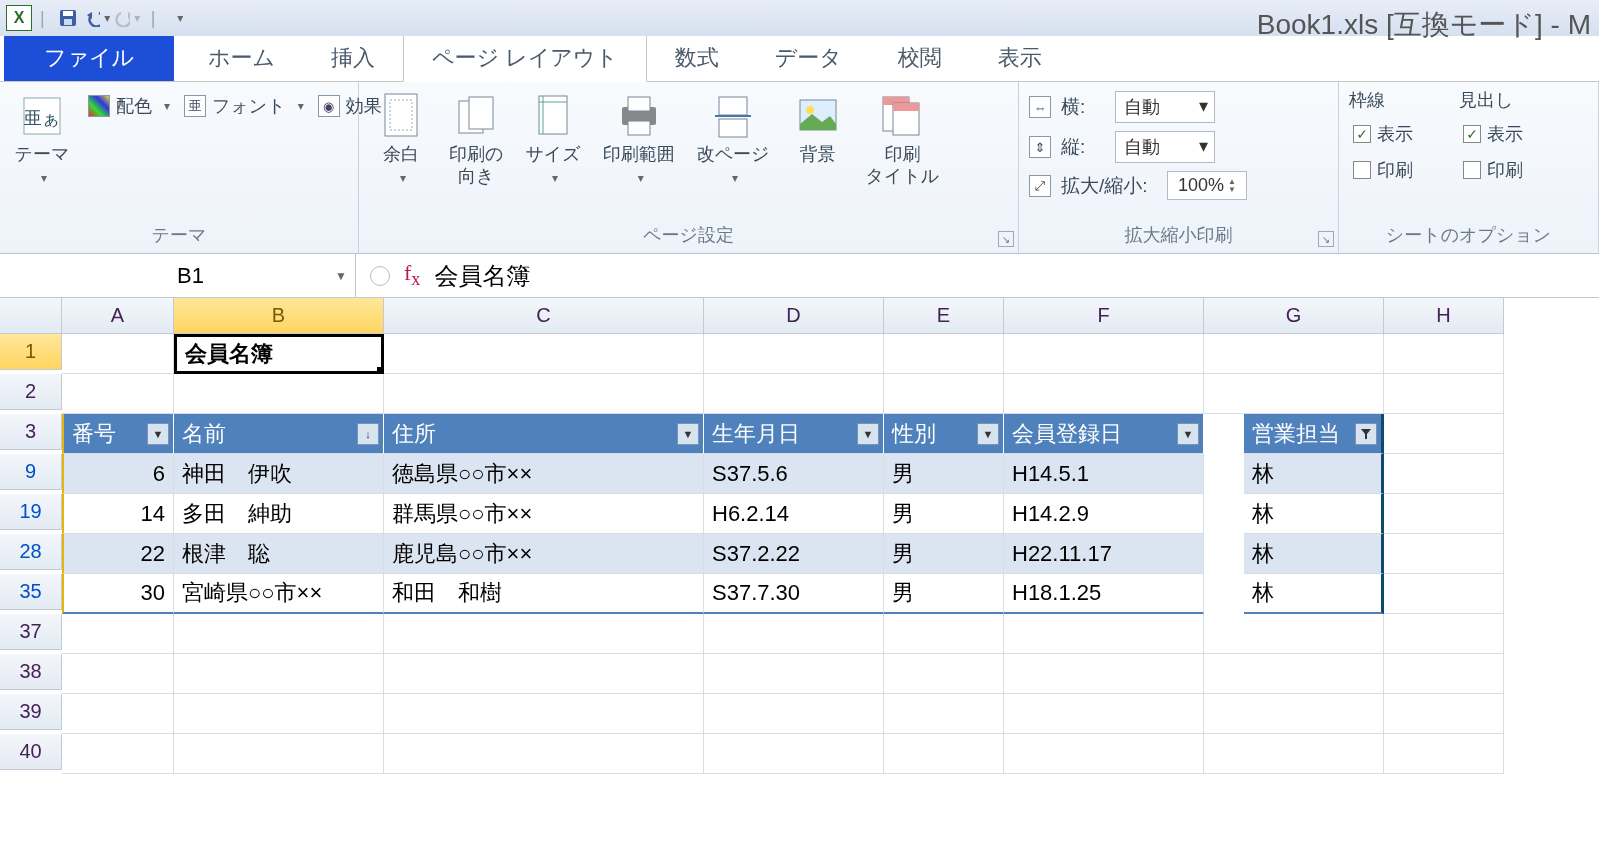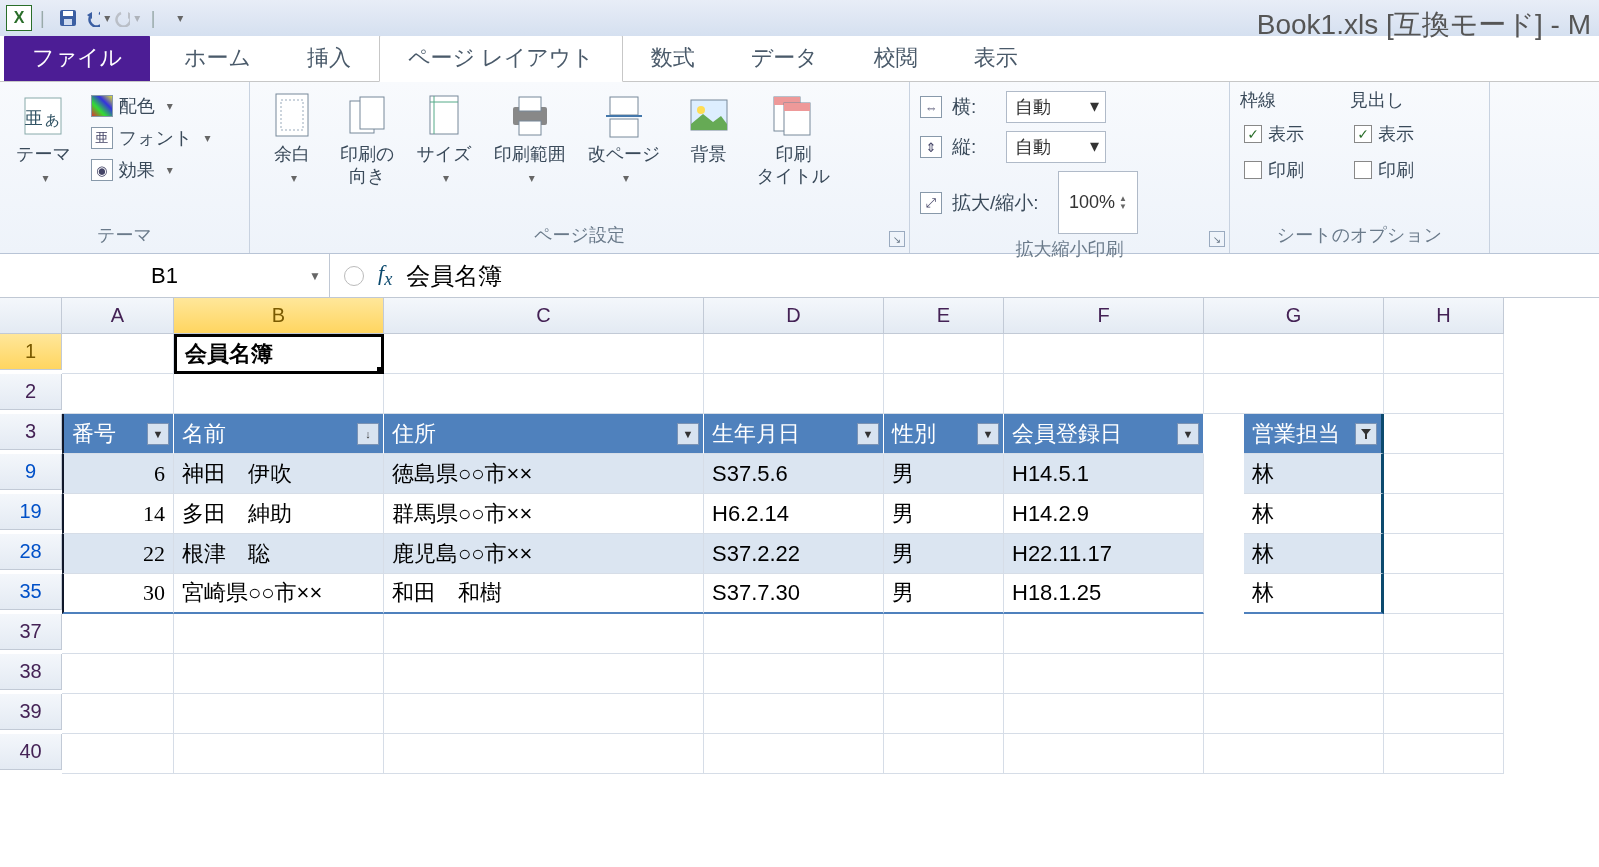--- a/index.html
+++ b/index.html
@@ -7,66 +7,66 @@
 
 
 .titlebar { height: 36px; background: linear-gradient(#e8edf7, #d5e0f0); display: flex; align-items: center; padding: 0 6px; position: relative; }
 .titlebar .excel-logo { width: 26px; height: 26px; border: 1px solid #2a6e2a; display: flex; align-items: center; justify-content: center; color: #2a6e2a; font-weight: bold; font-size: 16px; background: #fff; }
 .titlebar .sep { color: #9aa; margin: 0 8px; }
 .qat-btn { width: 26px; height: 26px; display: inline-flex; align-items: center; justify-content: center; margin: 0 2px; }
 .titlebar .title { position: absolute; right: 8px; top: 6px; font-size: 28px; color: #555; }
 
 
 .ribbon-tabs { height: 46px; background: #fff; display: flex; align-items: flex-end; border-bottom: 1px solid #c7c7c7; padding-left: 4px; }
-.file-tab { background: #4c1d95; color: #fff; padding: 8px 28px; font-size: 22px; border-radius: 2px 2px 0 0; margin-right: 6px; }
+.file-tab { background: #1d4ed8; color: #fff; padding: 8px 40px; font-size: 22px; border-radius: 2px 2px 0 0; margin-right: 6px; }
 .tab { padding: 8px 28px; font-size: 22px; color: #4a5a6a; cursor: pointer; }
 .tab.active { background: #fff; border: 1px solid #c7c7c7; border-bottom: 1px solid #fff; border-radius: 3px 3px 0 0; margin-bottom: -1px; }
 
 
 .ribbon { height: 172px; background: linear-gradient(#f8fafd, #eef3fa); border-bottom: 1px solid #b8c4d6; display: flex; }
 .group { border-right: 1px solid #c8d2e0; display: flex; flex-direction: column; padding: 6px 10px 2px; position: relative; }
 .group-label { text-align: center; color: #6a7a8a; font-size: 18px; margin-top: auto; padding-bottom: 4px; width: 100%; }
 .group-body { display: flex; align-items: flex-start; gap: 10px; flex: 1; }
 .big-btn { display: flex; flex-direction: column; align-items: center; justify-content: flex-start; gap: 4px; padding: 4px 6px; min-width: 64px; }
 .big-btn .big-icon { width: 48px; height: 48px; display: flex; align-items: center; justify-content: center; }
 .big-btn .lbl { font-size: 18px; color: #3a4a5a; text-align: center; line-height: 1.2; white-space: nowrap; }
 .small-opt { display: flex; align-items: center; gap: 6px; color: #3a4a5a; font-size: 18px; padding: 2px 4px; white-space: nowrap; }
 .sq-icon { width: 22px; height: 22px; border: 1px solid #8899aa; display: inline-flex; align-items: center; justify-content: center; font-size: 13px; background: #fff; color: #446; }
 .dd { display: inline-block; width: 10px; text-align: center; color: #666; font-size: 12px; margin-left: 4px; }
 .wh-field { display: flex; align-items: center; gap: 10px; padding: 3px 0; }
 .wh-field .wh-label { color: #3a4a5a; font-size: 19px; min-width: 44px; }
 .wh-select { border: 1px solid #b0bac8; background: #fff; padding: 3px 24px 3px 8px; font-size: 18px; color: #333; min-width: 100px; position: relative; }
-.wh-spin { border: 1px solid #b0bac8; background: #fff; padding: 20px 10px; font-size: 18px; color: #333; min-width: 80px; display: inline-flex; align-items: center; }
+.wh-spin { border: 1px solid #b0bac8; background: #fff; padding: 3px 10px; font-size: 18px; color: #333; min-width: 80px; display: inline-flex; align-items: center; }
 .dialog-launcher { position: absolute; right: 4px; bottom: 6px; width: 16px; height: 16px; border: 1px solid #9aaabf; font-size: 10px; display: flex; align-items: center; justify-content: center; color: #6a7a8a; }
 .cb { width: 18px; height: 18px; border: 1px solid #888; display: inline-flex; align-items: center; justify-content: center; font-size: 14px; color: #2a6e2a; background: #fff; }
 
 
-.fbar { height: 44px; border-bottom: 1px solid #c0c8d4; display: flex; align-items: center; background: #fff; }
+.fbar { height: 44px; border-bottom: 1px solid #c0c8d4; display: flex; align-items: center; background: #fff; padding-left: 26px; }
 .namebox { width: 330px; height: 100%; border-right: 1px solid #c0c8d4; display: flex; align-items: center; justify-content: center; font-size: 22px; position: relative; }
 .namebox .dd-arrow { position: absolute; right: 8px; color: #666; font-size: 12px; }
 .fx-area { display: flex; align-items: center; gap: 14px; padding: 0 14px; flex: 1; }
-.fx-icon { font-style: italic; font-family: serif; font-size: 22px; color: #0c4a6e; }
+.fx-icon { font-family: serif; font-size: 22px; color: #be185d; }
 .fx-val { font-size: 24px; }
 
 
 .grid { display: grid; grid-template-columns: 62px 112px 210px 320px 180px 120px 200px 180px 120px; }
 .colhdr, .rowhdr, .corner { background: linear-gradient(#f4f7fb, #e3eaf3); border-right: 1px solid #c2cad6; border-bottom: 1px solid #c2cad6; display: flex; align-items: center; justify-content: center; font-size: 20px; color: #425; height: 36px; }
 .colhdr.sel { background: linear-gradient(#ffe79a, #ffd560); color: #7a5a00; }
 .rowhdr.sel { background: linear-gradient(#ffe79a, #ffd560); color: #7a5a00; }
 .rowhdr.filtered { color: #0050c8; }
 .cell { border-right: 1px solid #d6dde7; border-bottom: 1px solid #d6dde7; height: 40px; display: flex; align-items: center; padding: 0 8px; font-size: 22px; background: #fff; position: relative; }
 .cell.num { justify-content: flex-end; }
 .thdr { background: #4f81bd; color: #fff; font-weight: normal; position: relative; border-right: 1px solid #fff; }
 .thdr .filter-btn { position: absolute; right: 4px; top: 50%; transform: translateY(-50%); width: 22px; height: 22px; background: #d8e3f0; border: 1px solid #7a92b4; display: flex; align-items: center; justify-content: center; font-size: 11px; color: #333; }
 .trow-odd td, .band-odd { background: #dbe5f1; }
 .selcell { border: 3px solid #000 !important; background: #fff; font-weight: bold; }
 .selcell::after { content: ''; position: absolute; right: -4px; bottom: -4px; width: 8px; height: 8px; background: #000; }
 .tbl-edge-r { border-right: 3px solid #0c4a6e; margin-left: 40px; }
 .tbl-edge-b { border-bottom: 2px solid #4f81bd; }
-.tbl-edge-l { border-left: 2px solid #0f172a; font-family: Liberation Serif, serif; }
+.tbl-edge-l { border-left: 2px solid #eab308; }
 
 svg { display: block; }
 </style>
 </head>
 <body>
 
 <div class="titlebar">
   <div class="excel-logo">X</div>
   <span class="sep">|</span>
   <span class="qat-btn">
@@ -114,21 +114,21 @@
     <div class="group-body">
       <div class="big-btn">
         <div class="big-icon">
           <svg width="44" height="44">
               <rect x="4" y="4" width="36" height="36" fill="#fff" stroke="#8aa"></rect>
               <text x="22" y="30" font-size="18" fill="#356" text-anchor="middle">亜ぁ</text>
             </svg>
         </div>
         <div class="lbl"><span>テーマ</span><br><span class="dd">▾</span></div>
       </div>
-      <div style="display:flex;flex-direction:column;gap:4px;padding-top:4px">
+      <div style="display:flex;flex-direction:row;gap:4px;padding-top:4px">
         <div class="small-opt">
           <span class="sq-icon" style="background:linear-gradient(45deg,#d33,#3d3,#33d,#dd3)"></span>
           <span>配色</span>
             <span class="dd">▾</span>
         </div>
         <div class="small-opt">
           <span class="sq-icon">亜</span>
           <span>フォント</span>
             <span class="dd">▾</span>
         </div>

